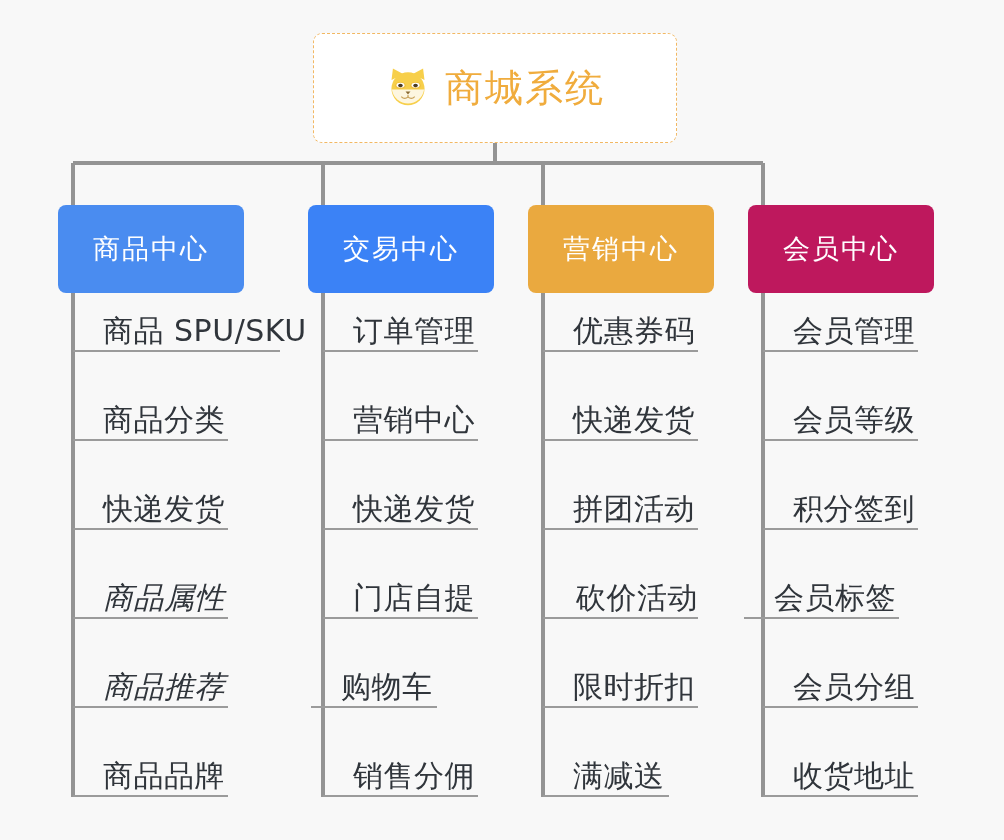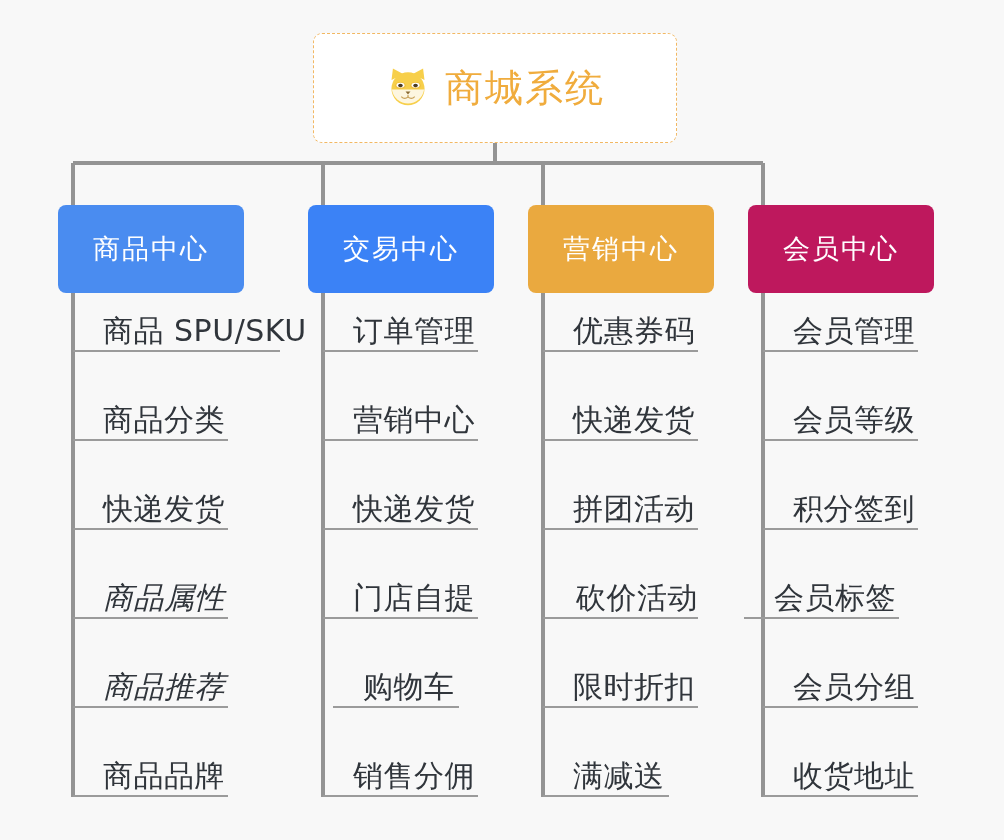--- a/index.html
+++ b/index.html
@@ -175,21 +175,21 @@
       </div>
       <div class="leaf-item" style="left: 323px; top: 397px; width: 155px;">
         <span class="leaf-label">营销中心</span>
       </div>
       <div class="leaf-item" style="left: 323px; top: 486px; width: 155px;">
         <span class="leaf-label">快递发货</span>
       </div>
       <div class="leaf-item" style="left: 323px; top: 575px; width: 155px;">
         <span class="leaf-label">门店自提</span>
       </div>
-      <div class="leaf-item" style="left: 333px; top: 664px; width: 126px;">
+      <div class="leaf-item" style="left: 311px; top: 664px; width: 126px;">
         <span class="leaf-label">购物车</span>
       </div>
       <div class="leaf-item" style="left: 323px; top: 753px; width: 155px;">
         <span class="leaf-label">销售分佣</span>
       </div>
       <div class="category-header" style="left: 528px; top: 205px; width: 186px; background: rgb(234, 169, 63);">
         <span>营销中心</span>
       </div>
       <div class="leaf-item" style="left: 543px; top: 308px; width: 155px;">
         <span class="leaf-label">优惠券码</span>

